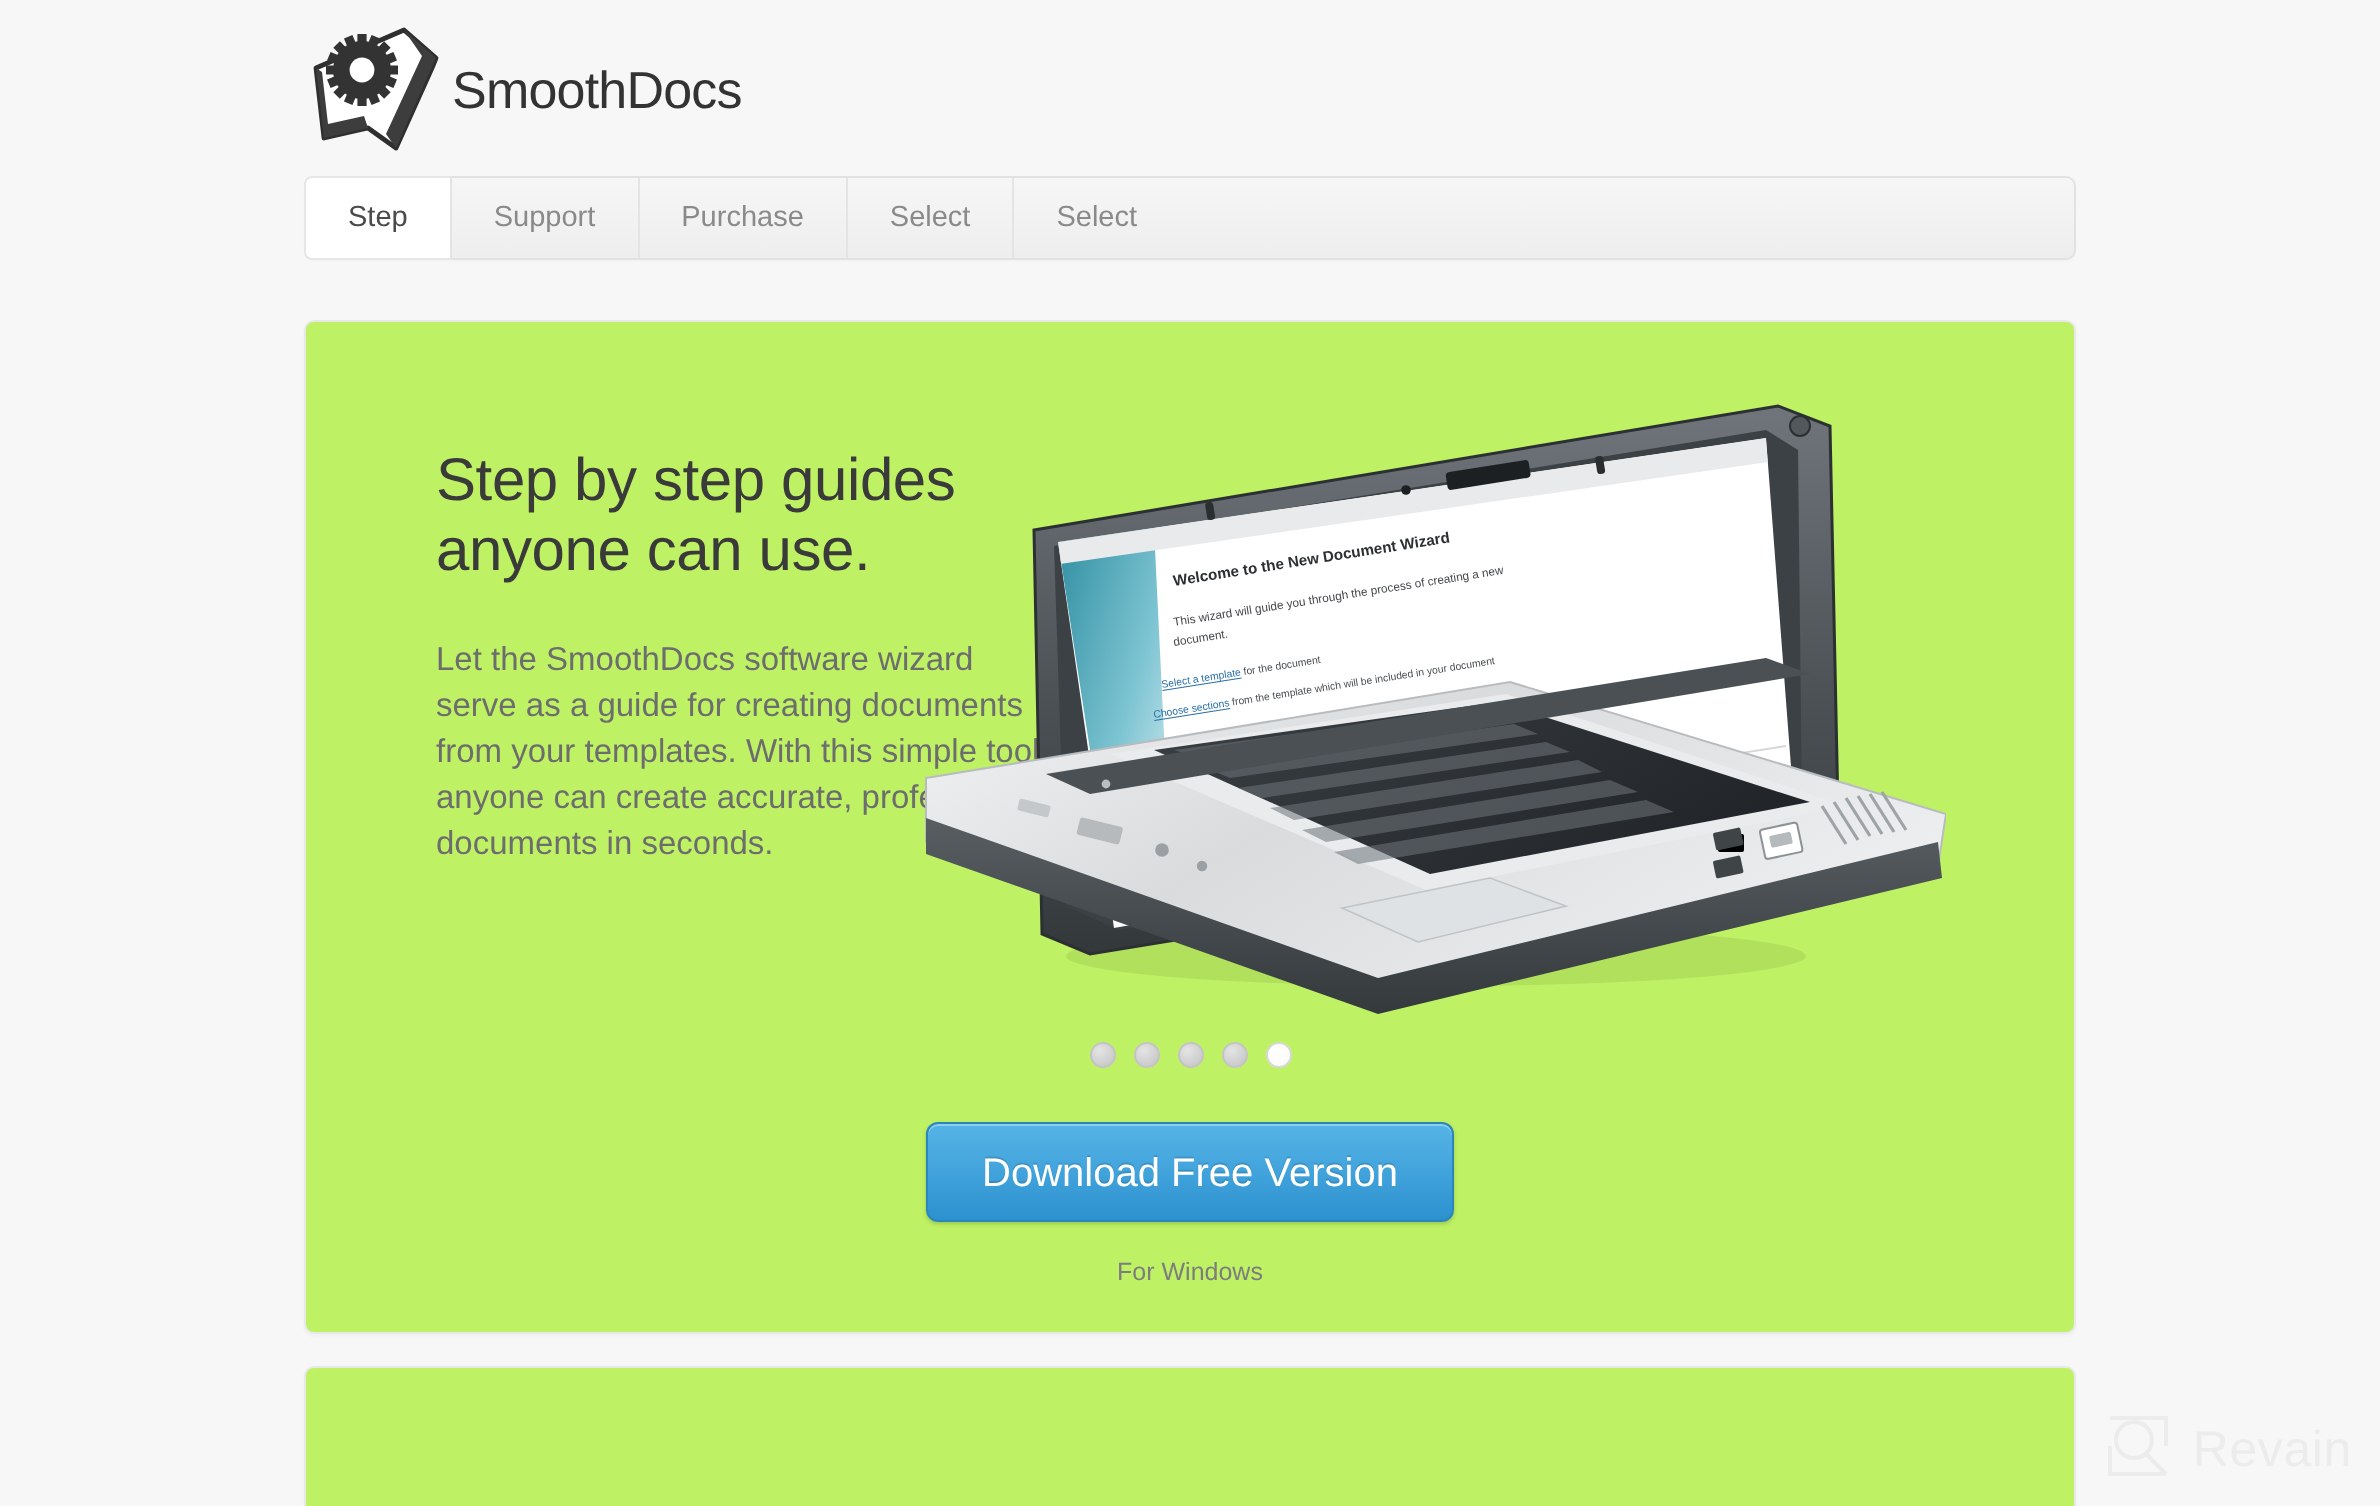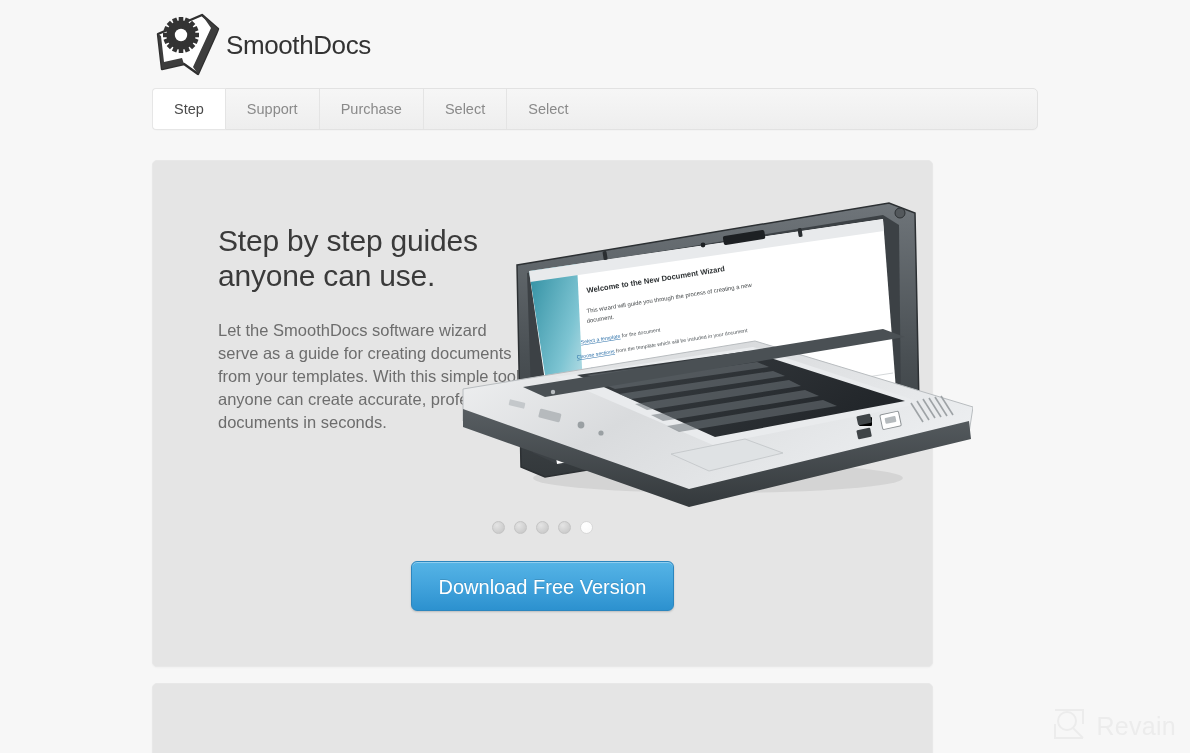--- a/index.html
+++ b/index.html
@@ -76,22 +76,22 @@
     margin: -1px 0 -1px -1px;
     border-top: 1px solid #e6e6e6;
     border-bottom: 1px solid #e6e6e6;
     border-left: 1px solid #e6e6e6;
   }
 
   
   .panel {
     position: absolute;
     left: 152px;
-    width: 781px;
-    background: #e5e5e5;
+    width: 886px;
+    background: #bef264;
     border: 1px solid #e8e8e8;
     border-radius: 5px;
     box-sizing: border-box;
     box-shadow: 0 1px 2px rgba(0,0,0,0.03);
   }
   .panel-hero { top: 160px; height: 507px; }
   .panel-secondary { top: 683px; height: 90px; }
 
   
   .hero-text {
@@ -380,20 +380,21 @@
   <div class="carousel-dots">
     <span class="dot"></span>
     <span class="dot"></span>
     <span class="dot"></span>
     <span class="dot"></span>
     <span class="dot active"></span>
   </div>
 
   <div class="cta-area">
     <button class="cta-button" type="button">Download Free Version</button>
+    <div class="cta-caption">For Windows</div>
   </div>
 </section>
 
 <section class="panel panel-secondary"></section>
 
 <div class="watermark">
   <span>
     <svg width="34" height="34" viewBox="0 0 34 34">
       <path d="M3 3 H31 V17 M31 31 H3 V17" fill="none" stroke="#ececec" stroke-width="2"></path>
       <circle cx="15" cy="14" r="9" fill="none" stroke="#ececec" stroke-width="2"></circle>

